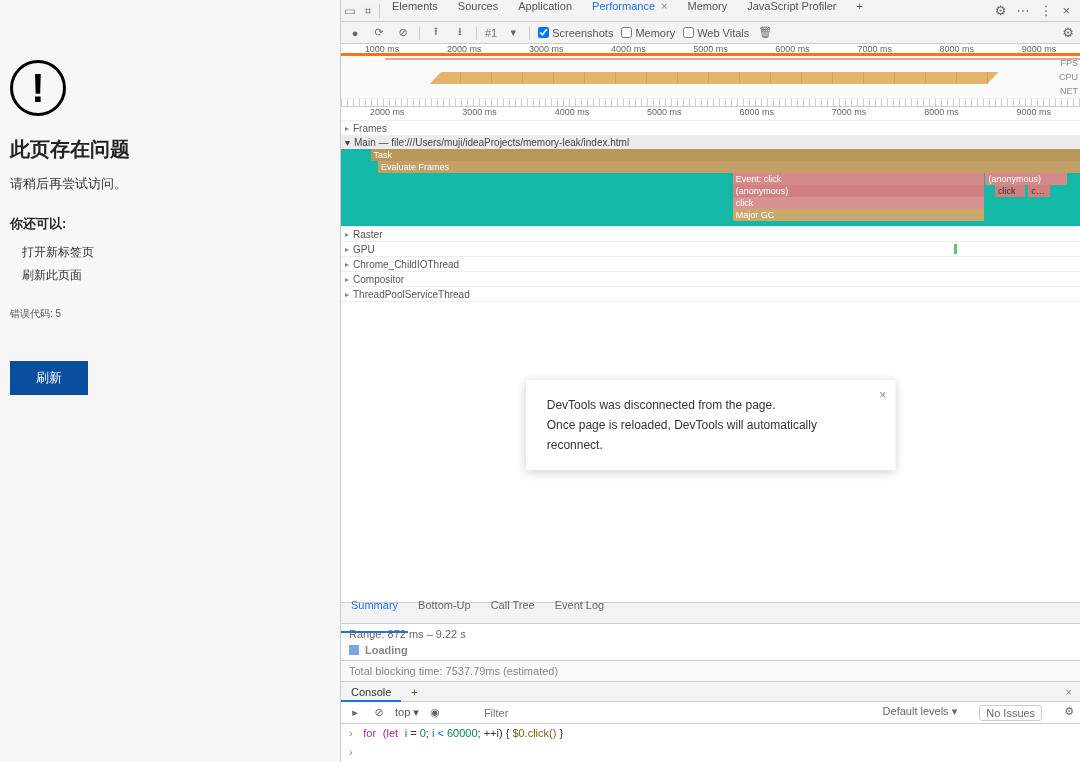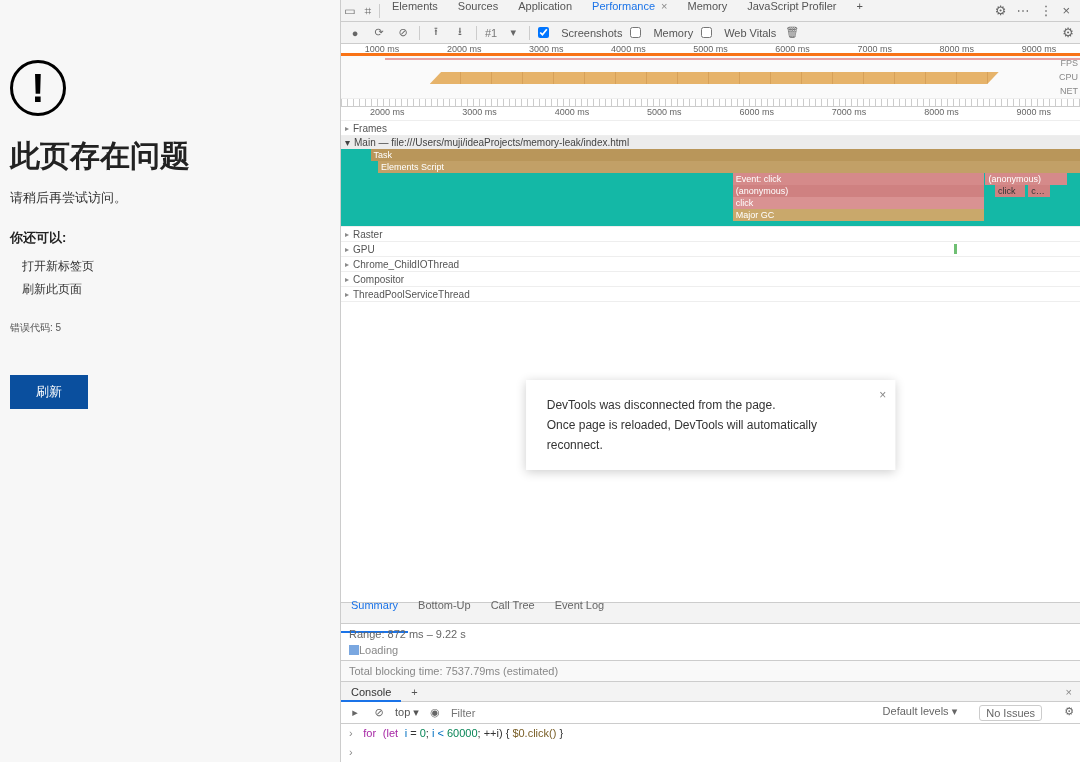--- a/index.html
+++ b/index.html
@@ -1,21 +1,21 @@
 <!DOCTYPE html>
 <html><head>
 <meta charset="utf-8">
 <style>
 * { margin: 0; padding: 0; box-sizing: border-box; font-family: -apple-system, "Segoe UI", Arial, sans-serif; }
 body { width: 1080px; height: 762px; display: flex; overflow: hidden; background: #fff; }
 
 
 .page-left { width: 340px; height: 100%; background: #f7f7f7; padding: 60px 10px 10px 10px; position: relative; }
 .err-icon { width: 56px; height: 56px; border: 3px solid #000; border-radius: 50%; display: flex; align-items: center; justify-content: center; font-size: 40px; font-weight: bold; margin-bottom: 20px; }
-.err-title { font-size: 30px; font-weight: 700; margin: 16px 0 12px; color: #222; }
+.err-title { font-size: 20px; font-weight: 700; margin: 16px 0 12px; color: #222; }
 .err-sub { font-size: 13px; color: #333; margin-bottom: 22px; }
 .err-also { font-size: 13px; font-weight: 700; color: #222; margin-bottom: 8px; }
 .err-list { list-style: none; font-size: 12px; color: #333; }
 .err-list li { padding: 3px 0 3px 12px; }
 .err-code { font-size: 10px; color: #555; margin-top: 20px; }
 .err-btn { margin-top: 40px; background: #0a4f9e; color: #fff; border: none; padding: 8px 26px; font-size: 13px; cursor: pointer; text-align: center; }
 
 
 .devtools { flex: 1; height: 100%; display: flex; flex-direction: column; border-left: 1px solid #ccc; background: #fff; position: relative; font-size: 11px; }
 
@@ -26,21 +26,21 @@
 .dt-tab { padding: 0 10px; height: 32px; line-height: 22px; cursor: pointer; }
 .dt-tab.active { color: #1a73e8; border-bottom: 2px solid #1a73e8; }
 .dt-tab .x { margin-left: 6px; color: #888; }
 .dt-tabs .right-ico { margin-left: auto; display: flex; gap: 10px; padding-right: 10px; color: #666; font-size: 13px; }
 
 
 .perf-bar { height: 22px; display: flex; align-items: center; border-bottom: 1px solid #ccc; background: #f3f3f3; gap: 8px; padding: 0 6px; color: #555; }
 .perf-bar .ico { width: 16px; text-align: center; font-size: 11px; color: #666; }
 .perf-bar .sep { width: 1px; height: 14px; background: #ccc; }
 .perf-bar .num { color: #777; }
-.perf-bar label { display: flex; align-items: center; gap: 12px; }
+.perf-bar label { display: flex; align-items: center; gap: 3px; }
 .perf-bar input[type=checkbox] { width: 11px; height: 11px; }
 .perf-gear-right { margin-left: auto; font-size: 13px; color: #666; }
 
 
 .overview { border-bottom: 1px solid #ccc; position: relative; background: #fff; font-size: 9px; color: #666; }
 .ov-marks { display: flex; height: 12px; border-bottom: 3px solid #f97316; }
 .ov-marks span { flex: 1; text-align: center; }
 .ov-body { height: 42px; position: relative; background: #fafafa; }
 .ov-band-pink { position: absolute; top: 2px; left: 6%; right: 0; height: 2px; background: #e8a0a0; }
 .ov-band-stripe { position: absolute; top: 16px; left: 12%; width: 77%; height: 12px; background: repeating-linear-gradient(90deg, #e6b36a 0 30px, #d7a159 30px 31px); clip-path: polygon(2% 0, 100% 0, 98% 100%, 0 100%); }
@@ -77,32 +77,32 @@
 
 
 .toast { position: absolute; top: 380px; left: 50%; transform: translateX(-50%); background: #fff; border: 1px solid #fff; box-shadow: 0 2px 10px rgba(0,0,0,0.2); padding: 14px 40px 14px 20px; font-size: 12px; color: #333; line-height: 20px; min-width: 330px; }
 .toast .x { position: absolute; top: 4px; right: 8px; color: #888; font-size: 12px; cursor: pointer; }
 
 
 .sum-tabs { height: 22px; border-top: 1px solid #ccc; border-bottom: 1px solid #ccc; display: flex; align-items: center; background: #f3f3f3; font-size: 11px; color: #666; }
 .sum-tabs .tab { padding: 0 10px; height: 39px; line-height: 22px; cursor: pointer; }
 .sum-tabs .tab.active { color: #1a73e8; border-bottom: 2px solid #1a73e8; }
 .sum-body { font-size: 11px; color: #666; padding: 4px 8px; border-bottom: 1px solid #ccc; }
-.sum-body .row2 { display: flex; align-items: center; margin-top: 4px; color:#888; }
+.sum-body .row2 { display: flex; gap: 6px; align-items: center; margin-top: 4px; color:#888;font-weight:bold; }
 .blocking { font-size: 11px; color: #888; padding: 4px 8px; border-bottom: 1px solid #ccc; background: #f9f9f9; }
 
 
 .drawer-tabs { height: 20px; background: #f3f3f3; border-bottom: 1px solid #ccc; display: flex; align-items: center; font-size: 11px; color: #555; }
 .drawer-tabs .tab { padding: 0 10px; height: 20px; line-height: 20px; }
 .drawer-tabs .tab.active { border-bottom: 2px solid #1a73e8; color: #333; }
 .drawer-tabs .x { margin-left: auto; padding-right: 8px; color: #888; cursor: pointer; }
 
 .console-bar { height: 22px; display: flex; align-items: center; gap: 8px; padding: 0 6px; border-bottom: 1px solid #ccc; background: #fff; font-size: 11px; color: #555; }
 .console-bar .ico { width: 16px; text-align: center; color: #666; }
-.console-bar input { flex: 1; border: none; font-size: 11px; color: #666; outline: none; }
+.console-bar input { flex: 1; border: none; font-size: 11px; color: #666; outline: none; margin-left: 33px; }
 .console-bar .right { margin-left: auto; display: flex; gap: 22px; align-items: flex-start; color: #666; }
 .console-bar .pill { border: 1px solid #ccc; border-radius: 3px; padding: 1px 6px; }
 
 .console-body { font-family: Menlo, Consolas, monospace; font-size: 11px; padding: 3px 8px; color: #333; }
 .console-body .chev { color: #888; margin-right: 4px; }
 .tok-kw { color: #a626a4; }
 .tok-paren { color: #a626a4; }
 .tok-var { color: #0070c1; }
 .tok-num { color: #098658; }
 .tok-op { color: #333; }
@@ -214,21 +214,21 @@
           <span>Frames</span>
         </div>
       </div>
 
     <div class="main-file">
         <span class="tri">▾</span>
         <span>Main — file:///Users/muji/ideaProjects/memory-leak/index.html</span>
       </div>
     <div class="flame-rows flame-rows-main">
       <div class="fr task">Task</div>
-      <div class="fr eval">Elements Script</div>
+      <div class="fr eval">Evaluate Frames</div>
       <div class="fr event">Event: click</div>
       <div class="fr anon">(anonymous)</div>
       <div class="fr click">click</div>
       <div class="fr gc">Major GC</div>
       <div class="fr anon2">(anonymous)</div>
       <div class="fr click2">click</div>
       <div class="fr c3">c…</div>
     </div>
 
     <div class="track">

